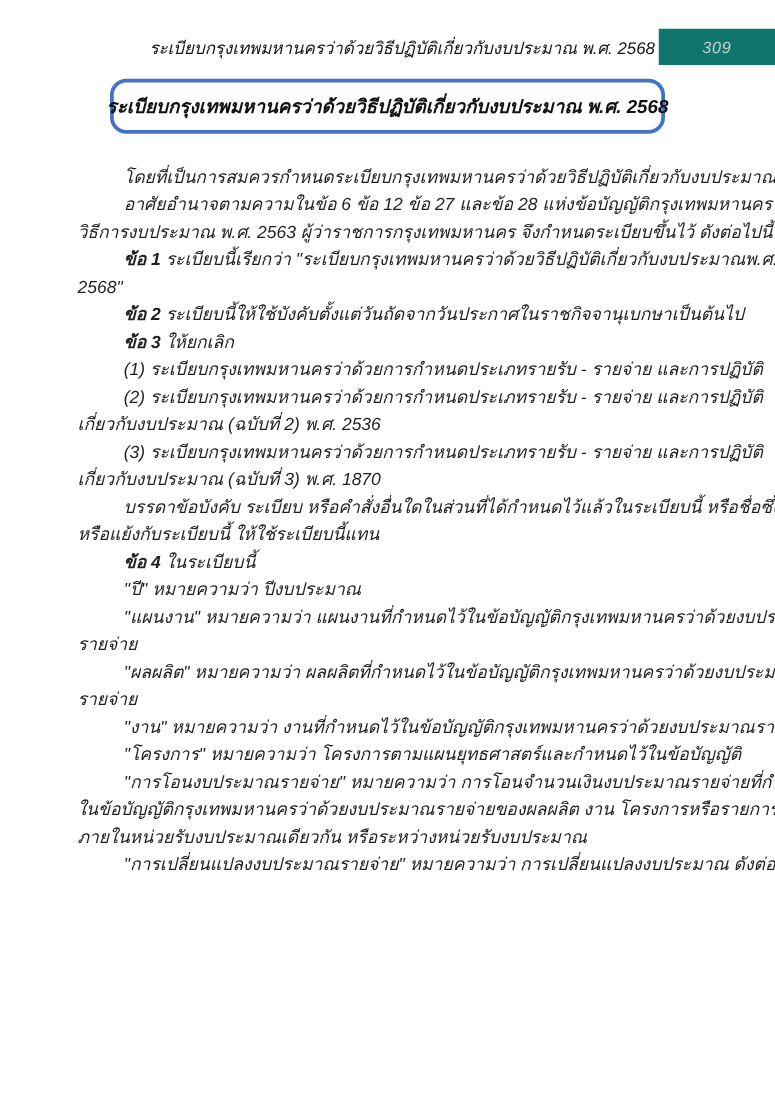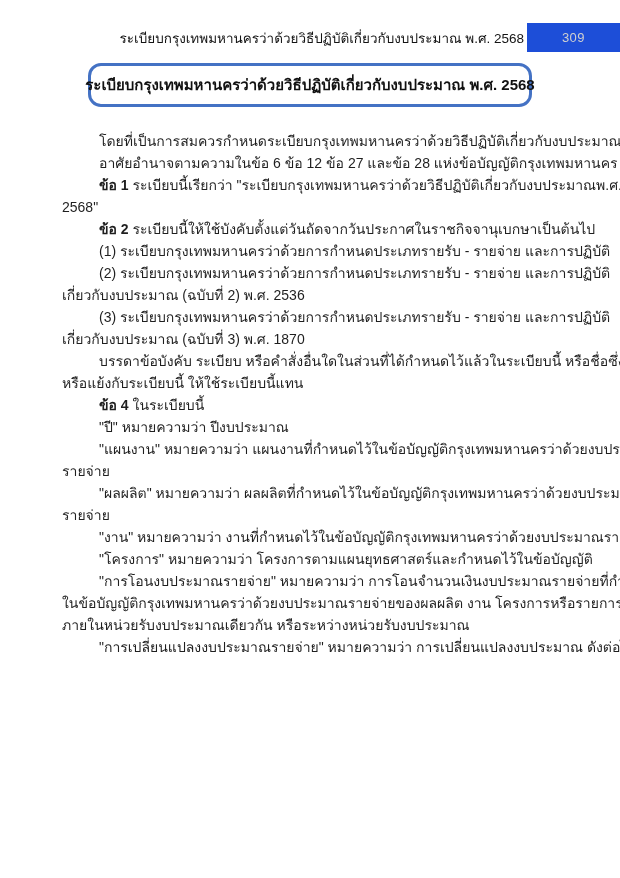--- a/index.html
+++ b/index.html
@@ -8,40 +8,41 @@
     background: #ffffff;
     font-family: "Liberation Sans", "DejaVu Sans", sans-serif;
   }
   .page {
     position: relative;
     width: 620px;
     height: 772px;
     background: #ffffff;
     overflow: hidden;
     color: #1f1f1f;
+    font-style: italic;
   }
 
   
   .header-row {
     position: absolute;
     top: 23px;
     right: 0;
     display: flex;
     align-items: center;
   }
   .header-doc-title {
     font-size: 13.5px;
     color: #141414;
     margin-right: 3px;
     white-space: nowrap;
   }
   .page-number-box {
     width: 93px;
     height: 29px;
-    background: #1d4ed8;
+    background: #0f766e;
     display: flex;
     align-items: center;
     justify-content: center;
   }
   .page-number {
     font-size: 13px;
     color: #cfcfcf;
     letter-spacing: 0.5px;
   }
 
@@ -156,23 +157,25 @@
   </div>
 
   <div class="title-box">
     <div class="title-box-text">ระเบียบกรุงเทพมหานครว่าด้วยวิธีปฏิบัติเกี่ยวกับงบประมาณ พ.ศ. 2568</div>
   </div>
 
   <div class="doc-body">
 
   <div class="line indent">โดยที่เป็นการสมควรกำหนดระเบียบกรุงเทพมหานครว่าด้วยวิธีปฏิบัติเกี่ยวกับงบประมาณ</div>
       <div class="line indent">อาศัยอำนาจตามความในข้อ 6 ข้อ 12 ข้อ 27 และข้อ 28 แห่งข้อบัญญัติกรุงเทพมหานคร เรื่อง</div>
+      <div class="line">วิธีการงบประมาณ พ.ศ. 2563 ผู้ว่าราชการกรุงเทพมหานคร จึงกำหนดระเบียบขึ้นไว้ ดังต่อไปนี้</div>
       <div class="line indent"><b>ข้อ 1</b> ระเบียบนี้เรียกว่า "ระเบียบกรุงเทพมหานครว่าด้วยวิธีปฏิบัติเกี่ยวกับงบประมาณพ.ศ.</div>
       <div class="line">2568"</div>
       <div class="line indent"><b>ข้อ 2</b> ระเบียบนี้ให้ใช้บังคับตั้งแต่วันถัดจากวันประกาศในราชกิจจานุเบกษาเป็นต้นไป</div>
+      <div class="line indent"><b>ข้อ 3</b> ให้ยกเลิก</div>
       <div class="line indent">(1) ระเบียบกรุงเทพมหานครว่าด้วยการกำหนดประเภทรายรับ - รายจ่าย และการปฏิบัติ</div>
       <div class="line indent">(2) ระเบียบกรุงเทพมหานครว่าด้วยการกำหนดประเภทรายรับ - รายจ่าย และการปฏิบัติ</div>
       <div class="line">เกี่ยวกับงบประมาณ (ฉบับที่ 2) พ.ศ. 2536</div>
       <div class="line indent">(3) ระเบียบกรุงเทพมหานครว่าด้วยการกำหนดประเภทรายรับ - รายจ่าย และการปฏิบัติ</div>
       <div class="line">เกี่ยวกับงบประมาณ (ฉบับที่ 3) พ.ศ. 1870</div>
       <div class="line indent">บรรดาข้อบังคับ ระเบียบ หรือคำสั่งอื่นใดในส่วนที่ได้กำหนดไว้แล้วในระเบียบนี้ หรือชื่อซึ่งขัด</div>
       <div class="line">หรือแย้งกับระเบียบนี้ ให้ใช้ระเบียบนี้แทน</div>
       <div class="line indent"><b>ข้อ 4</b> ในระเบียบนี้</div>
       <div class="line indent">"ปี" หมายความว่า ปีงบประมาณ</div>
       <div class="line indent">"แผนงาน" หมายความว่า แผนงานที่กำหนดไว้ในข้อบัญญัติกรุงเทพมหานครว่าด้วยงบประมาณ</div>

